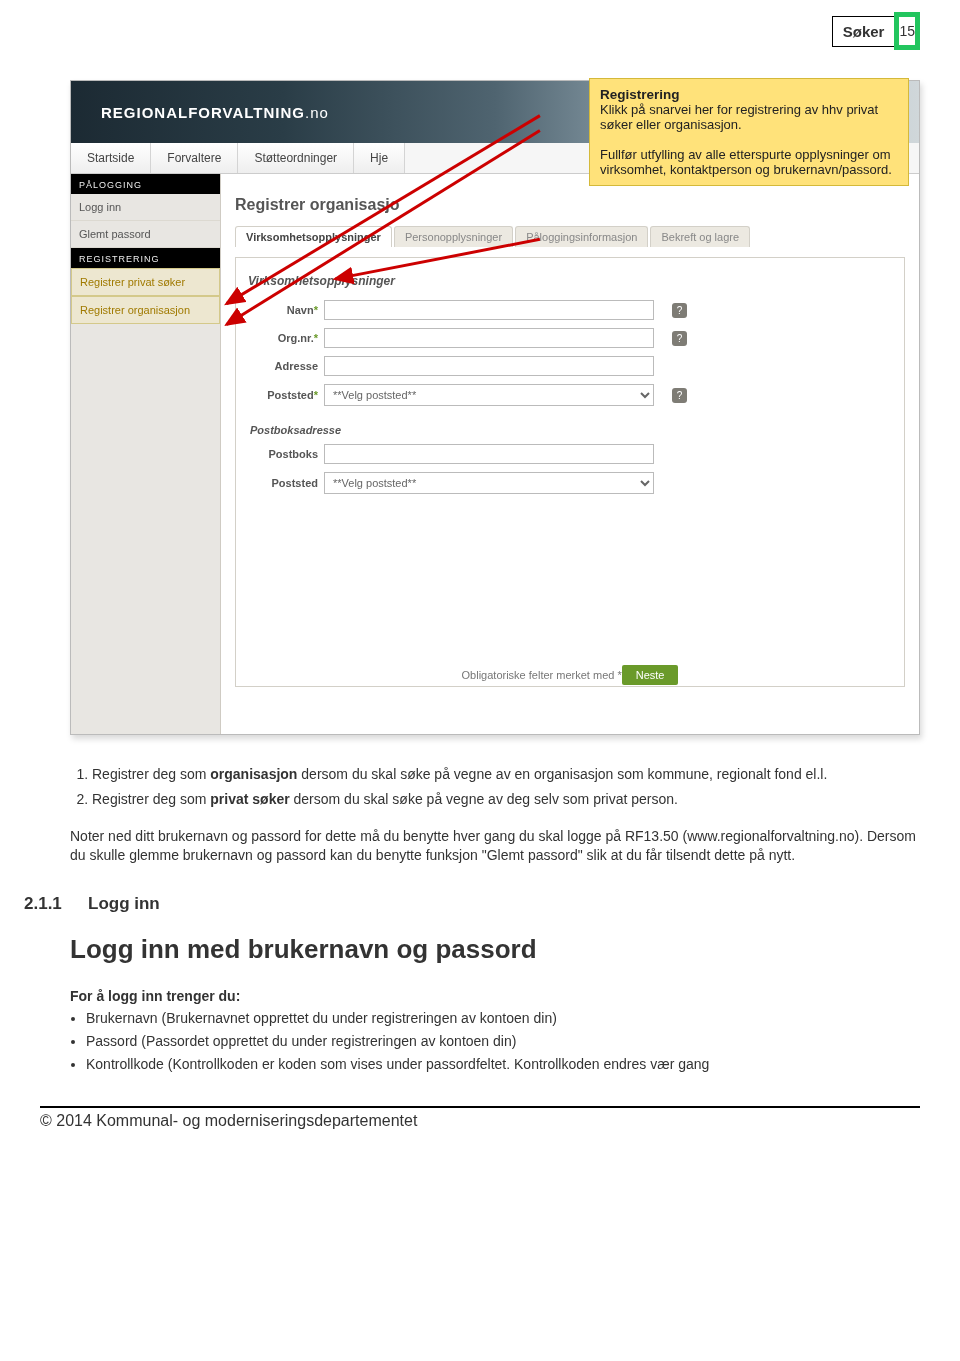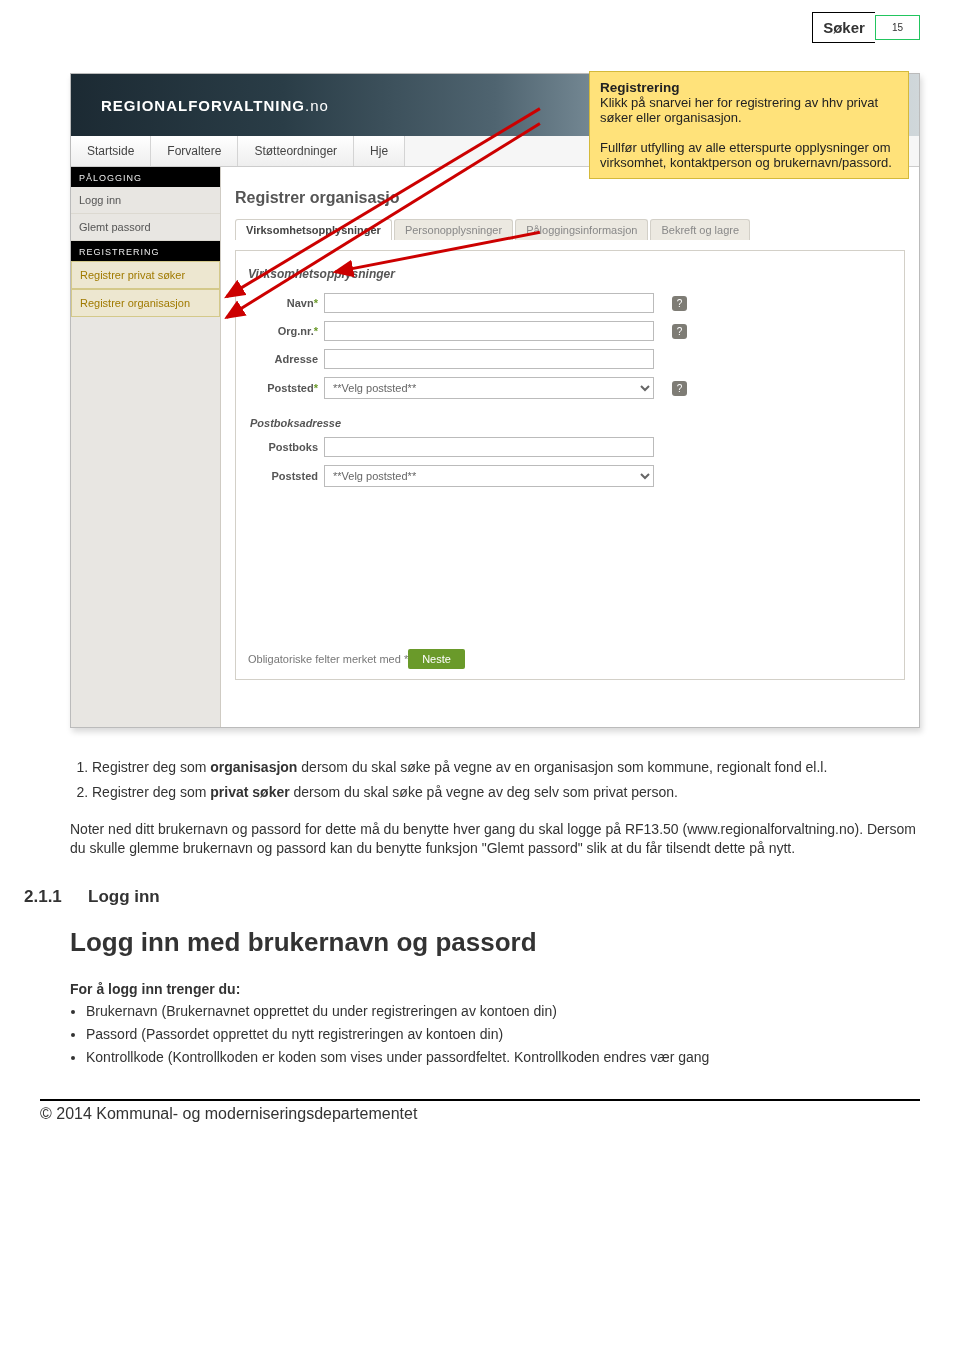--- a/index.html
+++ b/index.html
@@ -20,23 +20,23 @@
     gap: 0;
   }
   .page-header .label {
     font-weight: bold;
     font-size: 15px;
     border: 1px solid #000;
     border-right: none;
     padding: 6px 10px;
   }
   .page-header .num {
-    font-size: 10px;
-    border: 1px solid #22c55e;
-    padding: 6px 16px;
+    font-size: 14px;
+    border: 5px solid #22c55e;
+    padding: 6px 0;
   }
   
   .screenshot {
     margin: 30px 40px 30px 70px;
     border: 1px solid #bbb;
     box-shadow: 2px 4px 6px rgba(0,0,0,0.15);
     background: #fff;
     position: relative;
     font-family: "Segoe UI", Tahoma, sans-serif;
   }
@@ -133,23 +133,23 @@
     color: #fff;
     border-radius: 3px;
     margin-left: 18px;
     font-size: 10px;
     text-align: center;
     line-height: 15px;
   }
   .sub-h { font-weight: bold; font-style: italic; margin: 18px 0 8px 2px; }
   .form-footer {
     position: absolute;
-    left: 12px; right: 12px; bottom: 10px;
-    display: flex;
-    justify-content: flex-start;
+    left: 12px; right: 12px; bottom: 1px;
+    display: flex;
+    justify-content: center;
     align-items: center;
     font-size: 11px;
     color: #777;
   }
   .form-footer .btn-next {
     background: #6a9a2a;
     color: #fff;
     border: none;
     padding: 4px 14px;
     font-size: 11px;
@@ -310,18 +310,18 @@
   <p>Noter ned ditt brukernavn og passord for dette må du benytte hver gang du skal logge på RF13.50 (www.regionalforvaltning.no). Dersom du skulle glemme brukernavn og passord kan du benytte funksjon "Glemt passord" slik at du får tilsendt dette på nytt.</p>
 
   <h2 class="sec">
     <span class="secnum">2.1.1</span><span>Logg inn</span>
   </h2>
 
   <h1 class="big">Logg inn med brukernavn og passord</h1>
   <div class="sub-b">For å logg inn trenger du:</div>
   <ul>
     <li>Brukernavn (Brukernavnet opprettet du under registreringen av kontoen din)</li>
-    <li>Passord (Passordet opprettet du nytt registreringen av kontoen din)</li>
+    <li>Passord (Passordet opprettet du under registreringen av kontoen din)</li>
     <li>Kontrollkode (Kontrollkoden er koden som vises under passordfeltet. Kontrollkoden endres vær gang</li>
   </ul>
 </div>
 
 <div class="page-footer">© 2014 Kommunal- og moderniseringsdepartementet</div>
 
 </body></html>

